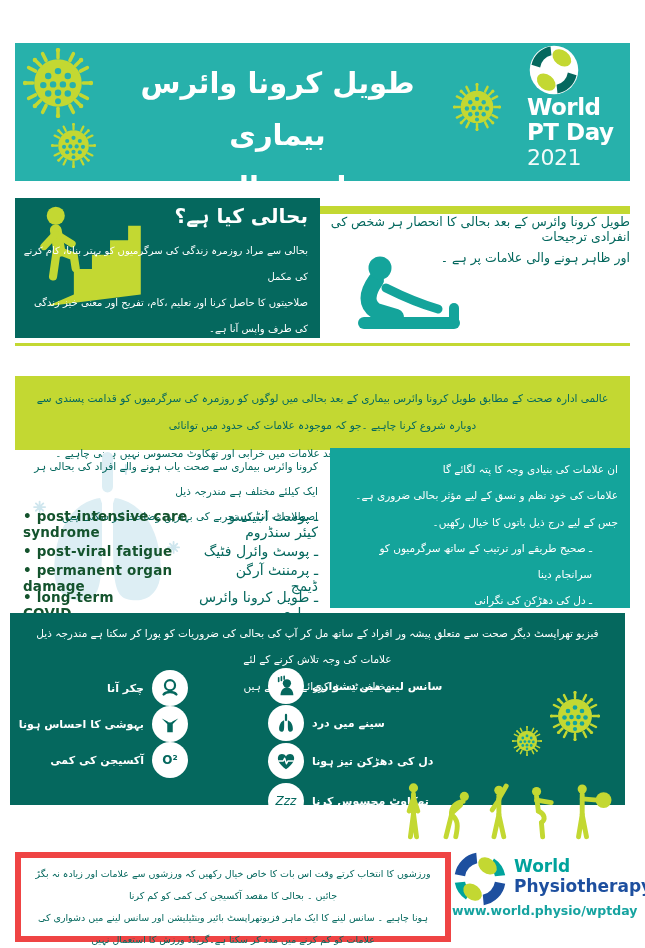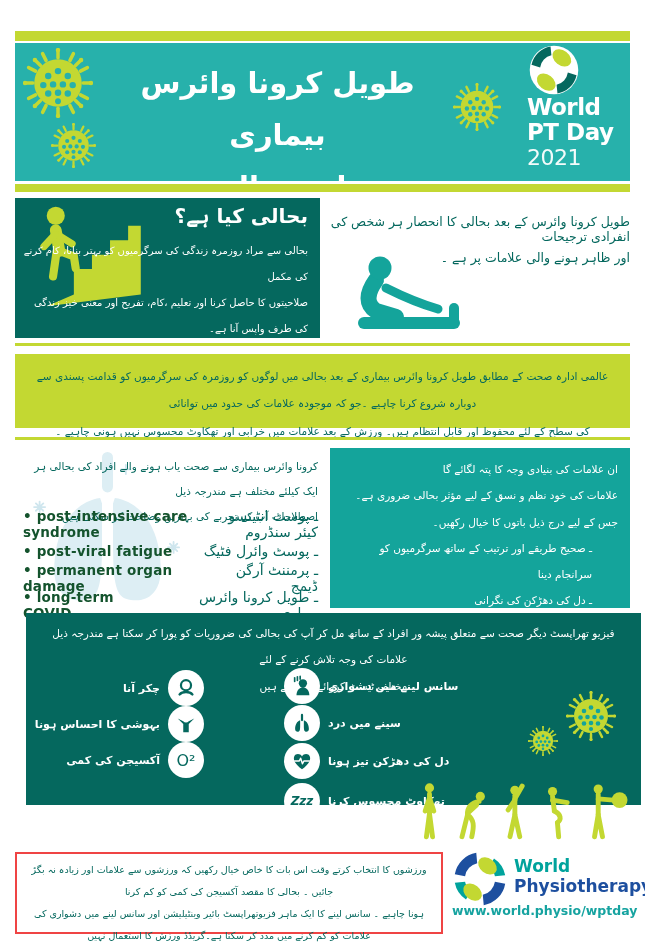--- a/index.html
+++ b/index.html
@@ -5,21 +5,21 @@
   html,body{margin:0;padding:0;background:#9aa0a0;}
   .page{position:relative;width:645px;height:948px;background:#ffffff;margin:0 auto;
         font-family:"DejaVu Sans",sans-serif;overflow:hidden;}
   .abs{position:absolute;}
   .rtl{direction:rtl;unicode-bidi:embed;}
   .w{color:#ffffff;}
   .dk{color:#05685e;}
   .band-teal{background:#27b1ab;}
   .bg-dark{background:#05685e;}
   .bg-mid{background:#14a49b;}
-  .bg-yel{background:#c3d832;}
+  .bg-yel{background:#c3d832;margin-top:22px;}
   .rule{background:#c3d832;height:3px;}
   .urdu-s{font-size:10.5px;line-height:1.75;}
   .icon-circle{width:36px;height:36px;border-radius:50%;background:#ffffff;
                display:flex;align-items:center;justify-content:center;flex:0 0 36px;}
   .symp-label{font-size:11px;font-weight:bold;color:#fff;white-space:nowrap;}
   .term-en{font-size:13.5px;font-weight:bold;color:#14532d;letter-spacing:.2px;}
   .term-ur{font-size:14px;color:#05685e;}
   .flexrow{display:flex;align-items:center;gap:8px;}
   svg{display:block;}
 </style>
@@ -193,21 +193,21 @@
 
   <div class="abs bg-mid" style="left:330px;top:448px;width:300px;height:160px">
     <div class="abs rtl w urdu-s" style="left:10px;right:12px;top:8px;text-align:right;line-height:2.5">
       <div>ان علامات کی بنیادی وجہ کا پتہ لگائے گا</div>
       <div>علامات کی خود نظم و نسق کے لیے مؤثر بحالی ضروری ہے۔جس کے لیے درج ذیل باتوں کا خیال رکھیں۔</div>
       <div style="padding-right:26px"><span>ـ</span>  <span>صحیح طریقے اور ترتیب کے ساتھ سرگرمیوں کو سرانجام دینا</span></div>
       <div style="padding-right:26px"><span>ـ</span>  <span>دل کی دھڑکن کی نگرانی</span></div>
     </div>
   </div>
 
-  <div class="abs bg-dark" style="left:26px;top:613px;width:615px;height:192px">
+  <div class="abs bg-dark" style="left:10px;top:613px;width:615px;height:192px">
     <div class="abs rtl w" style="left:10px;right:10px;top:7px;text-align:center;font-size:10.5px;line-height:2.5">
       <div>فیزیو تھراپسٹ دیگر صحت سے متعلق پیشہ ور افراد کے ساتھ مل کر آپ کی بحالی کی ضروریات کو پورا کر سکتا ہے مندرجہ ذیل علامات کی وجہ تلاش کرنے کے لئے</div>
       <div>مختلف ٹیسٹ کروائے جاسکتے ہیں</div>
     </div>
 
     <div class="abs flexrow" style="left:0;top:57px;width:178px;justify-content:flex-end">
       <span class="symp-label rtl">چکر آنا</span>
       <span class="icon-circle">
         <svg width="22" height="22" viewBox="0 0 24 24">
           <circle cx="12" cy="9" r="5.5" fill="none" stroke="#05685e" stroke-width="2.4"></circle>
@@ -219,21 +219,21 @@
       <span class="symp-label rtl">بہوشی کا احساس ہونا</span>
       <span class="icon-circle">
         <svg width="22" height="22" viewBox="0 0 24 24">
           <path d="M3,6 L9,12 L9,21 L15,21 L15,12 L21,6 L15,9 A4,4 0 0 1 9,9 Z" fill="#05685e"></path>
         </svg>
       </span>
     </div>
     <div class="abs flexrow" style="left:0;top:129px;width:178px;justify-content:flex-end">
       <span class="symp-label rtl">آکسیجن کی کمی</span>
       <span class="icon-circle">
-        <span class="dk" style="font-size:16px;font-weight:normal">O²</span>
+        <span class="dk" style="font-size:12px;font-weight:bold">O²</span>
       </span>
     </div>
 
     <div class="abs flexrow" style="left:258px;top:55px">
       <span class="icon-circle">
         <svg width="22" height="22" viewBox="0 0 24 24">
           <circle cx="13" cy="9" r="4.5" fill="#05685e"></circle>
           <path d="M13,13 C8,14 6,18 6,22 L20,22 C20,18 18,14 13,13 Z" fill="#05685e"></path>
           <g stroke="#05685e" stroke-width="1.8" stroke-linecap="round">
             <line x1="4" y1="3" x2="4" y2="7"></line>
@@ -258,21 +258,21 @@
       <span class="icon-circle">
         <svg width="22" height="22" viewBox="0 0 24 24">
           <path d="M12,21 C5,16 2,11 3.5,7 C5,3.5 10,3.5 12,7 C14,3.5 19,3.5 20.5,7 C22,11 19,16 12,21 Z" fill="#05685e"></path>
           <path d="M4,12 L9,12 L10.5,9 L12.5,15 L14,12 L20,12" fill="none" stroke="#ffffff" stroke-width="1.6" stroke-linejoin="round" stroke-linecap="round"></path>
         </svg>
       </span>
       <span class="symp-label rtl">دل کی دھڑکن تیز ہونا</span>
     </div>
     <div class="abs flexrow" style="left:258px;top:170px">
       <span class="icon-circle">
-        <span class="dk" style="font-size:12px;font-weight:bold;font-style:italic">Zzz</span>
+        <span class="dk" style="font-size:12px;font-weight:normal;font-style:italic">Zzz</span>
       </span>
       <span class="symp-label rtl">تھکاوٹ محسوس کرنا</span>
     </div>
 
     <svg class="abs" style="left:540px;top:78px;color:#14a49b" width="50" height="50">
         <use href="#virus"></use>
       </svg>
     <svg class="abs" style="left:502px;top:113px;color:#14a49b" width="30" height="30">
         <use href="#virus"></use>
       </svg>
@@ -318,21 +318,21 @@
         <circle cx="48" cy="28" r="13" fill="#c3d832"></circle>
         <g stroke="#c3d832" stroke-width="8" fill="none" stroke-linecap="round">
           <path d="M13,18 L13,52"></path>
             <path d="M13,26 L38,28"></path>
           <path d="M13,52 L7,88 M13,52 L20,88"></path>
         </g>
       </svg>
     </div>
   </div>
 
-  <div class="abs" style="left:15px;top:852px;width:424px;height:78px;border:2px solid #ef4444;background:#fff">
+  <div class="abs" style="left:15px;top:852px;width:424px;height:78px;border:6px solid #ef4444;background:#fff">
     <div class="abs rtl dk" style="left:6px;right:6px;top:5px;text-align:center;font-size:9.5px;line-height:2.3">
       <div>ورزشوں کا انتخاب کرتے وقت اس بات کا خاص خیال رکھیں کہ ورزشوں سے علامات اور زیادہ نہ بگڑ جائیں ۔ بحالی کا مقصد آکسیجن کی کمی کو کم کرنا</div>
       <div>ہونا چاہیے ۔ سانس لینے کا ایک ماہر فزیوتھراپسٹ بائیر وینٹیلیشن اور سانس لینے میں دشواری کی علامات کو کم کرنے میں مدد کر سکتا ہے۔گریڈڈ ورزش کا استعمال نہیں</div>
       <div style="font-weight:bold;font-size:11px">ہونا چاہیے خاص طور پر جب ورزش کرنے سے علامات میں اضافہ ہو رہا ہو ۔</div>
     </div>
   </div>
 
   <div class="abs" style="left:452px;top:851px;width:180px;height:80px">
     <svg class="abs" style="left:0;top:0" width="56" height="56" viewBox="0 0 60 60">
       <circle cx="30" cy="30" r="28" fill="#ffffff"></circle>

